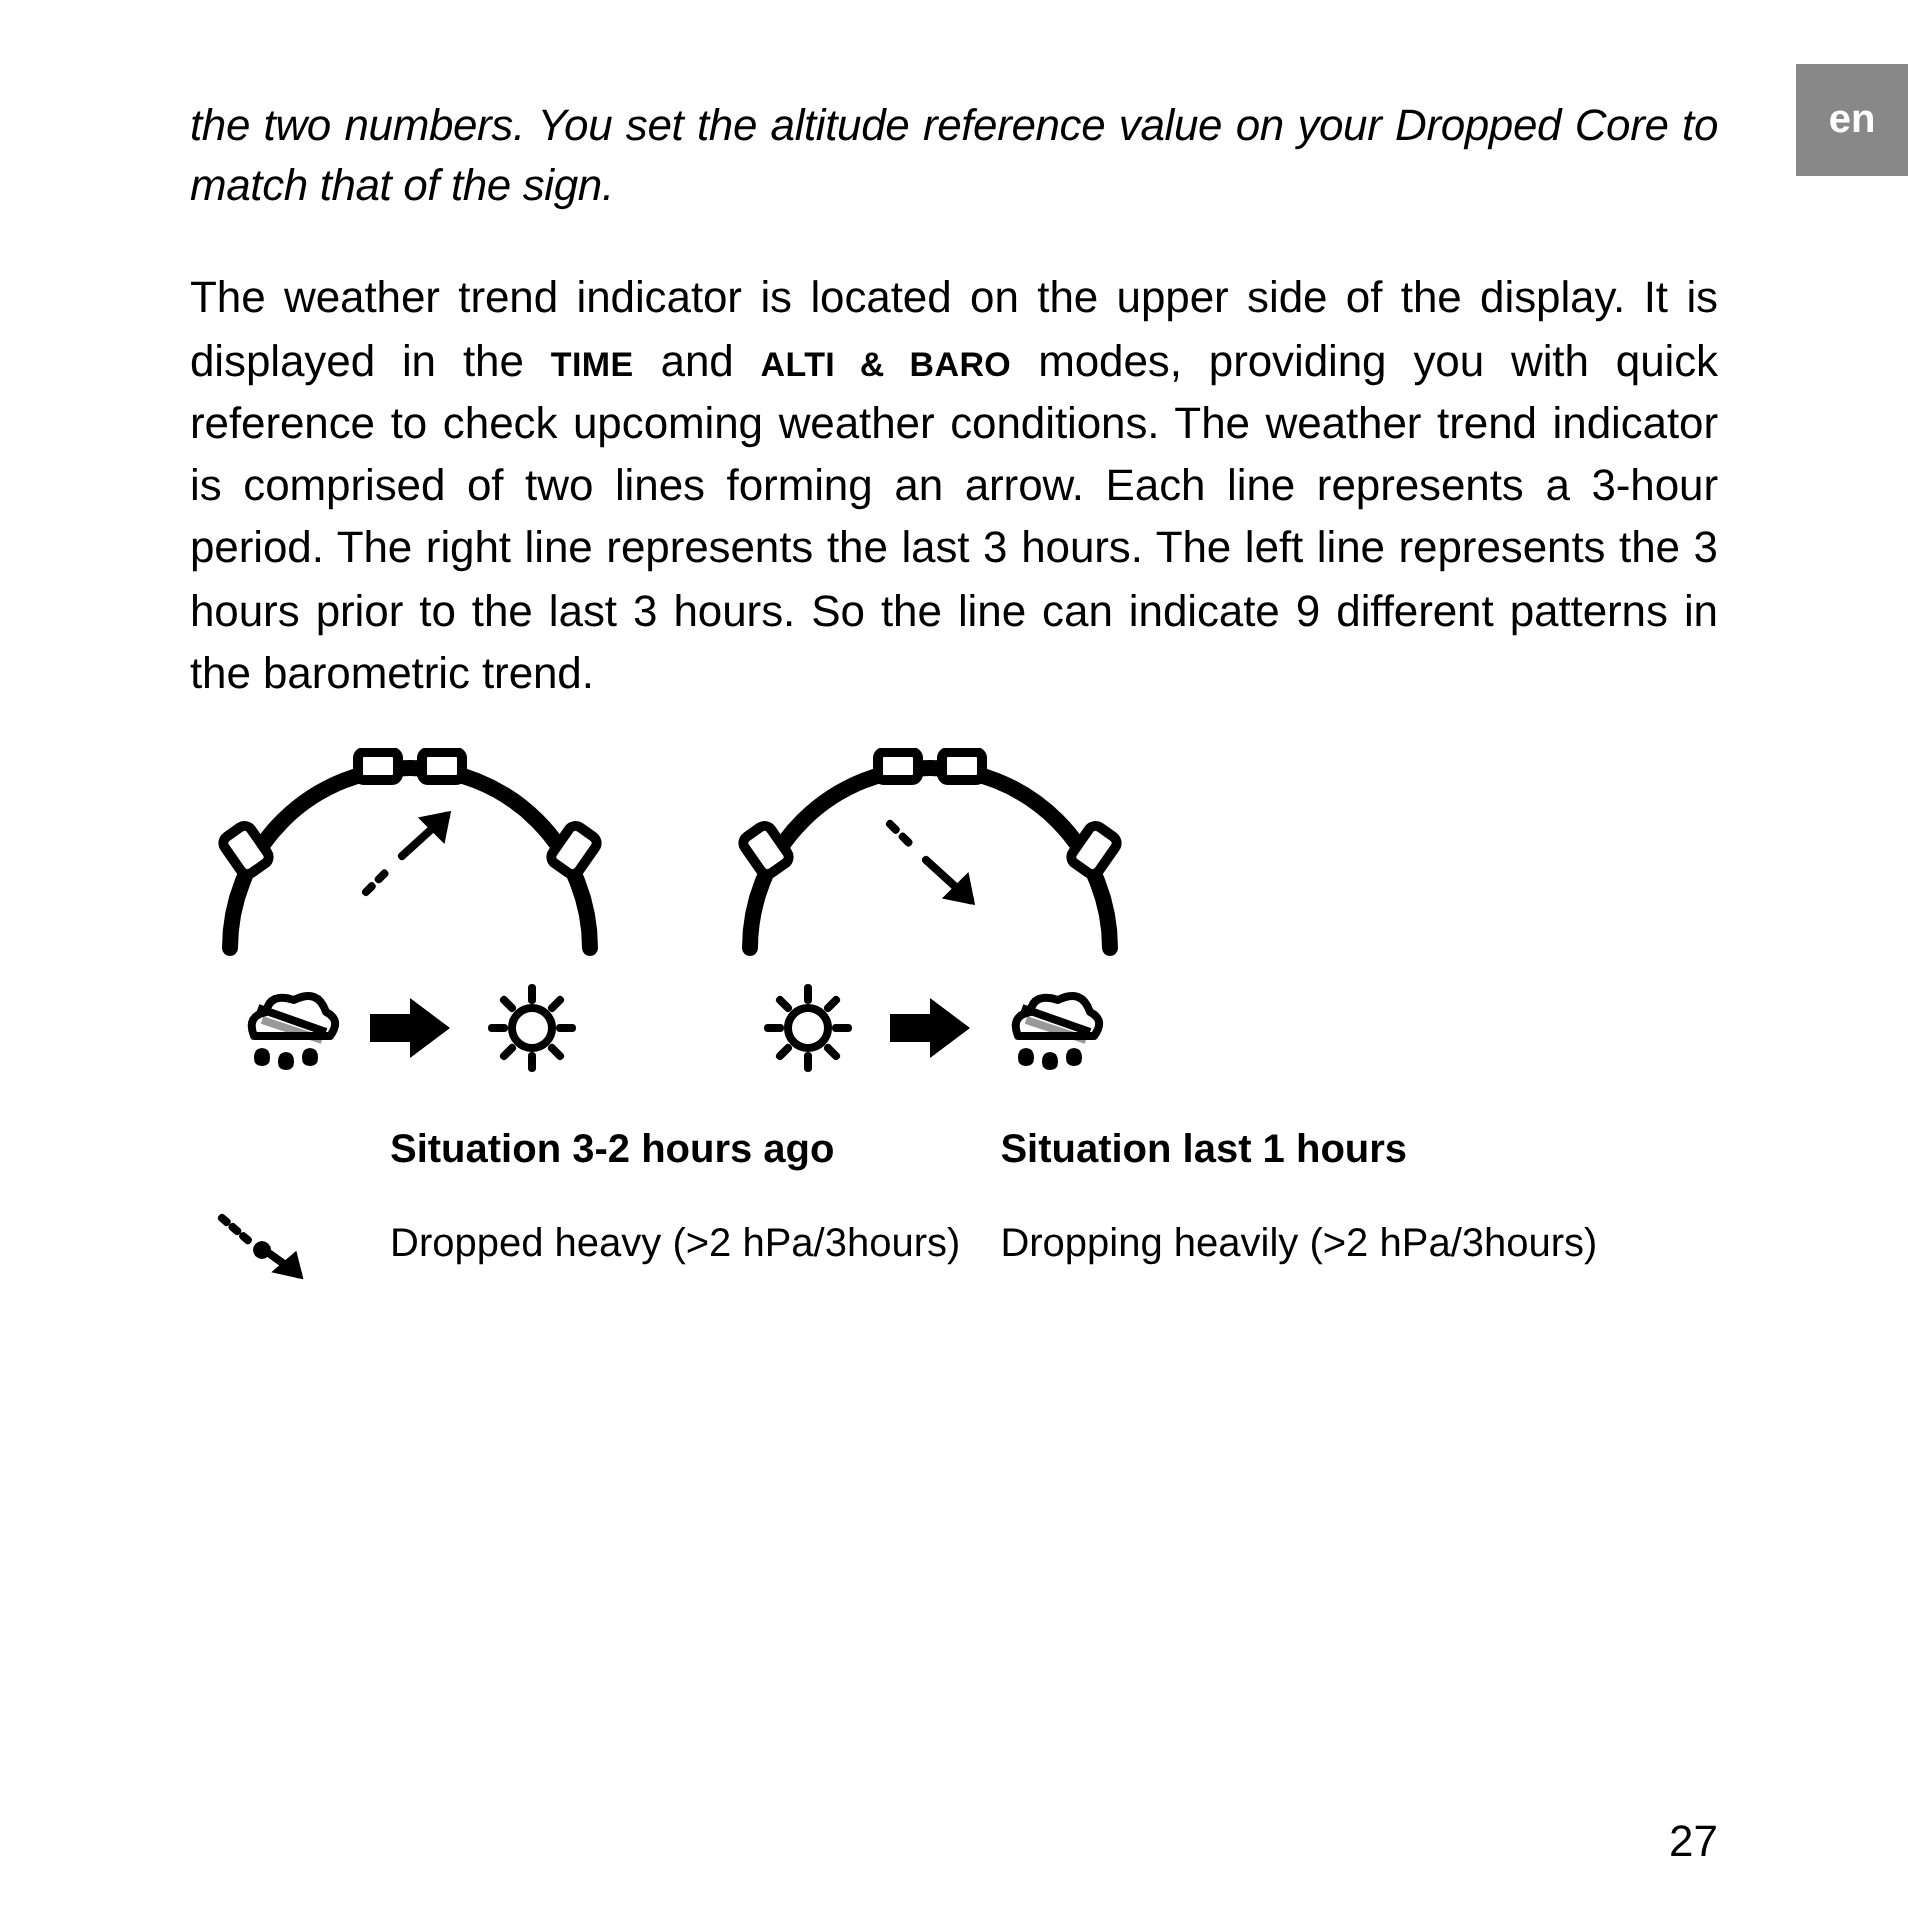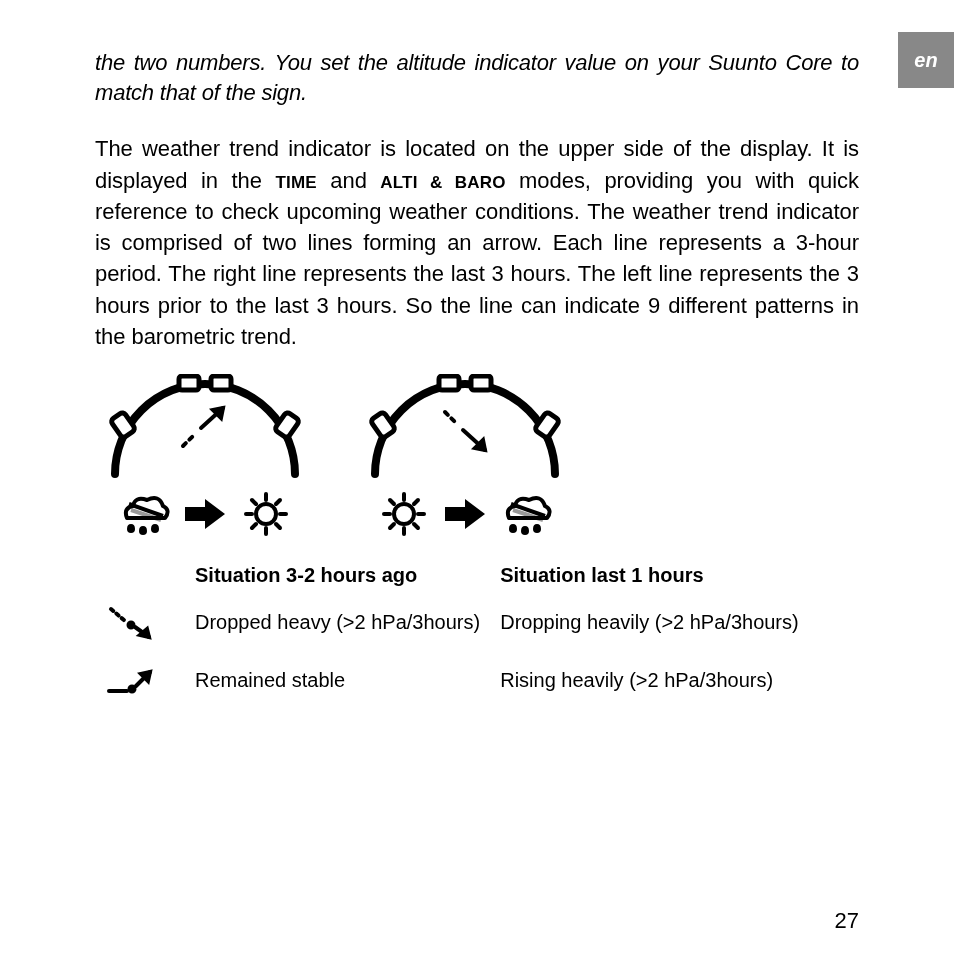--- a/index.html
+++ b/index.html
@@ -37,21 +37,21 @@
   }
   .mode{font-weight:700; font-size:17px; letter-spacing:0.2px;}
   .lang-tab{
     position:absolute;
     right:0; top:32px;
     width:56px;height:56px;
     background:var(--tab);
     color:#fff;
     font-size:20px;
     font-weight:600;
-    display:flex;align-items:center;justify-content:center;font-style:italic;
+    display:flex;align-items:center;justify-content:center;
   }
   .figures{
     display:flex; gap:40px;
     margin-top:22px; margin-bottom:22px;
   }
   .fig-col{display:flex;flex-direction:column;align-items:center;gap:10px;}
   .transition{display:flex;align-items:center;gap:14px;}
   .pagenum{
     position:absolute;
     right:0; bottom:0;
@@ -75,21 +75,21 @@
   .trend-icon-cell{width:70px;text-align:center;}
   svg{display:block;}
 </style>
 </head>
 <body>
 
 <div class="lang-tab">en</div>
 
 <div class="page">
 
-  <p class="lead">the two numbers. You set the altitude indicator value on your Suunto Core to match that of the sign.</p>
+  <p class="lead">the two numbers. You set the altitude reference value on your Dropped Core to match that of the sign.</p>
 
 
   <p class="body">
     <span>The weather trend indicator is located on the upper side of the display. It is displayed in the </span><span class="mode">TIME</span><span> and </span><span class="mode">ALTI &amp; BARO</span><span> modes, providing you with quick reference to check upcoming weather conditions. The weather trend indicator is comprised of two lines forming an arrow. Each line represents a 3-hour period. The right line represents the last 3 hours. The left line represents the 3 hours prior to the last 3 hours. So the line can indicate 9 different patterns in the barometric trend.</span>
   </p>
 
   <div class="figures">
 
     <div class="fig-col">
       <svg width="220" height="106" viewBox="0 0 220 106">
@@ -206,31 +206,17 @@
             <line x1="6" y1="6" x2="20" y2="18" stroke-dasharray="3 4"></line>
             <circle cx="26" cy="22" r="2.5"></circle>
             <line x1="30" y1="24" x2="44" y2="34"></line>
             <polygon points="44,34 35,32 42,26"></polygon>
           </g>
         </svg>
       </td>
       <td>Dropped heavy (&gt;2 hPa/3hours)</td>
       <td>Dropping heavily (&gt;2 hPa/3hours)</td>
     </tr>
-    <tr>
-      <td class="trend-icon-cell">
-        <svg width="52" height="38" viewBox="0 0 52 38">
-          <g stroke="#000" stroke-width="4" stroke-linecap="round" fill="#000">
-            <line x1="4" y1="30" x2="22" y2="30"></line>
-            <circle cx="27" cy="28" r="2.5"></circle>
-            <line x1="31" y1="25" x2="45" y2="11"></line>
-            <polygon points="45,11 36,13 43,20"></polygon>
-          </g>
-        </svg>
-      </td>
-      <td>Remained stable</td>
-      <td>Rising heavily (&gt;2 hPa/3hours)</td>
-    </tr>
   </tbody>
     </table>
 
   <div class="pagenum">27</div>
 </div>
 
 </body></html>

